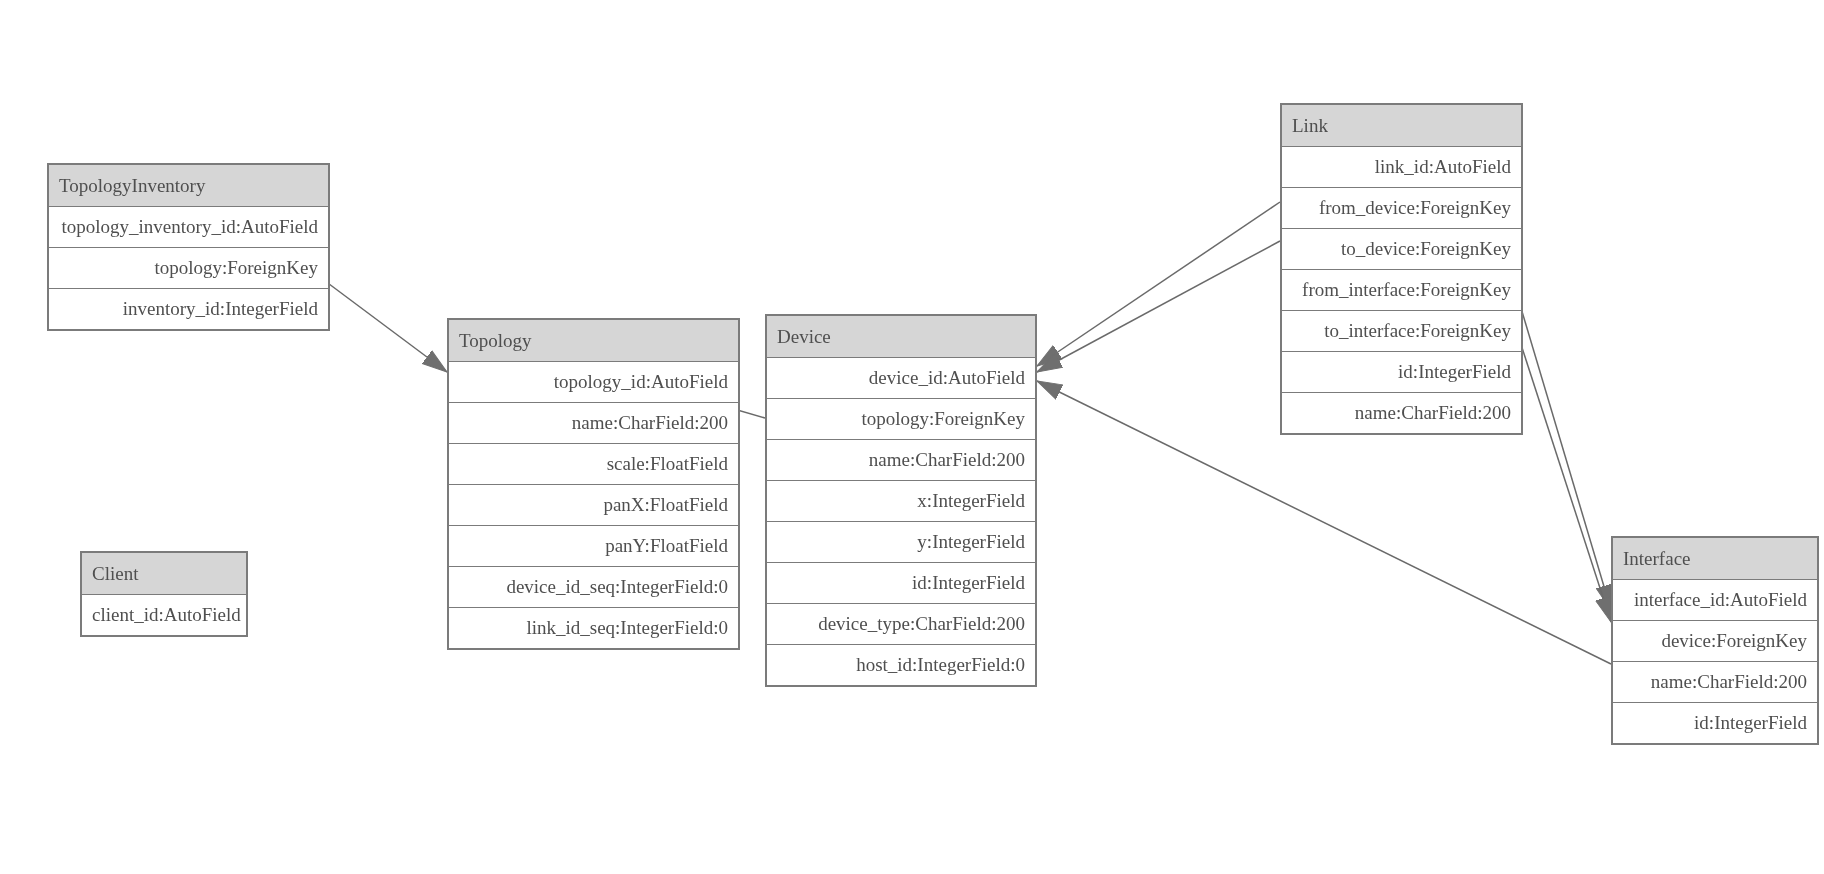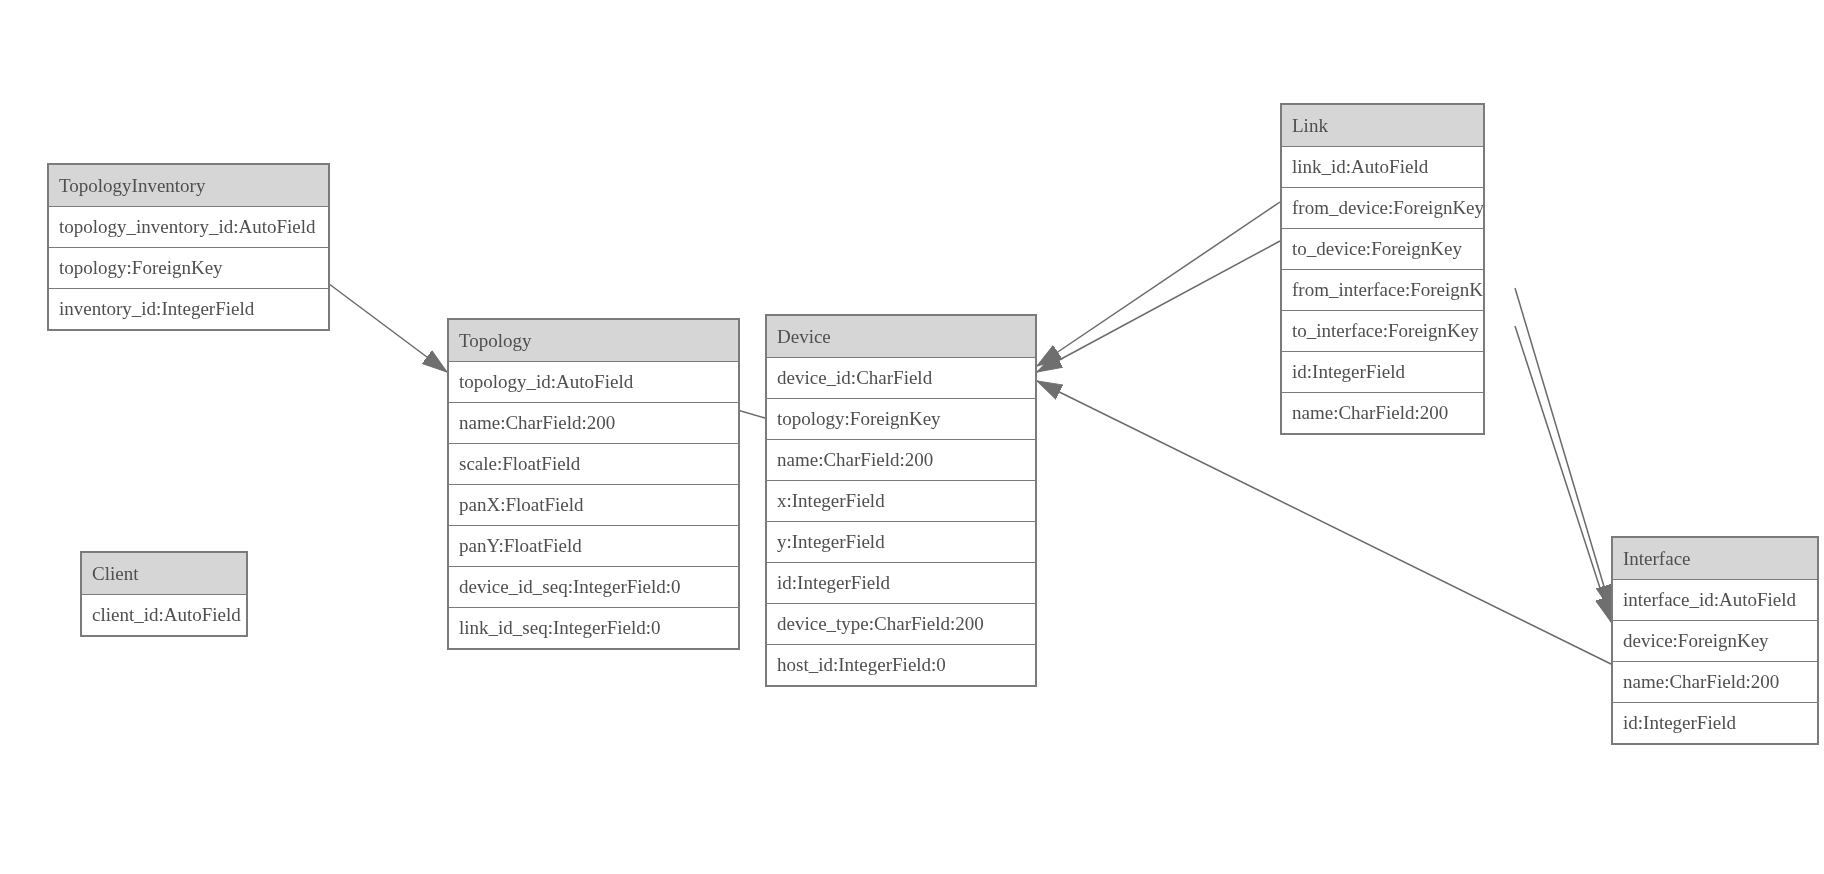--- a/index.html
+++ b/index.html
@@ -35,28 +35,29 @@
   }
   .entity .row {
     height: 40px;
     line-height: 40px;
     padding: 0 10px;
     font-size: 19px;
     border-bottom: 1.5px solid #7b7b7b;
     background: #ffffff;
     white-space: nowrap;
     overflow: hidden;
+    text-align: right;
   }
   .entity .row:last-child { border-bottom: none; }
 
   #e-topologyinventory { left: 22px;   top: 163px; width: 283px; margin-left: 25px; }
   #e-topology          { left: 447px;  top: 318px; width: 293px; }
   #e-client            { left: 80px;   top: 551px; width: 168px; }
   #e-device            { left: 765px;  top: 314px; width: 272px; }
-  #e-link              { left: 1280px; top: 103px; width: 205px; }
+  #e-link              { left: 1280px; top: 103px; width: 243px; }
   #e-interface         { left: 1611px; top: 536px; width: 208px; }
 </style>
 </head>
 <body>
 
 <div class="canvas">
 
   <svg class="edges" viewBox="0 0 1824 874" xmlns="http://www.w3.org/2000/svg">
     <defs>
       <marker id="arrow" viewBox="0 0 26 18" refX="25" refY="9" markerWidth="26" markerHeight="18" markerUnits="userSpaceOnUse" orient="auto">
@@ -91,21 +92,21 @@
     <div class="row">link_id_seq:IntegerField:0</div>
   </div>
 
   <div class="entity" id="e-client">
     <div class="hdr">Client</div>
     <div class="row">client_id:AutoField</div>
   </div>
 
   <div class="entity" id="e-device">
     <div class="hdr">Device</div>
-    <div class="row">device_id:CharField</div>
+    <div class="row">device_id:AutoField</div>
     <div class="row">topology:ForeignKey</div>
     <div class="row">name:CharField:200</div>
     <div class="row">x:IntegerField</div>
     <div class="row">y:IntegerField</div>
     <div class="row">id:IntegerField</div>
     <div class="row">device_type:CharField:200</div>
     <div class="row">host_id:IntegerField:0</div>
   </div>
 
   <div class="entity" id="e-link">

